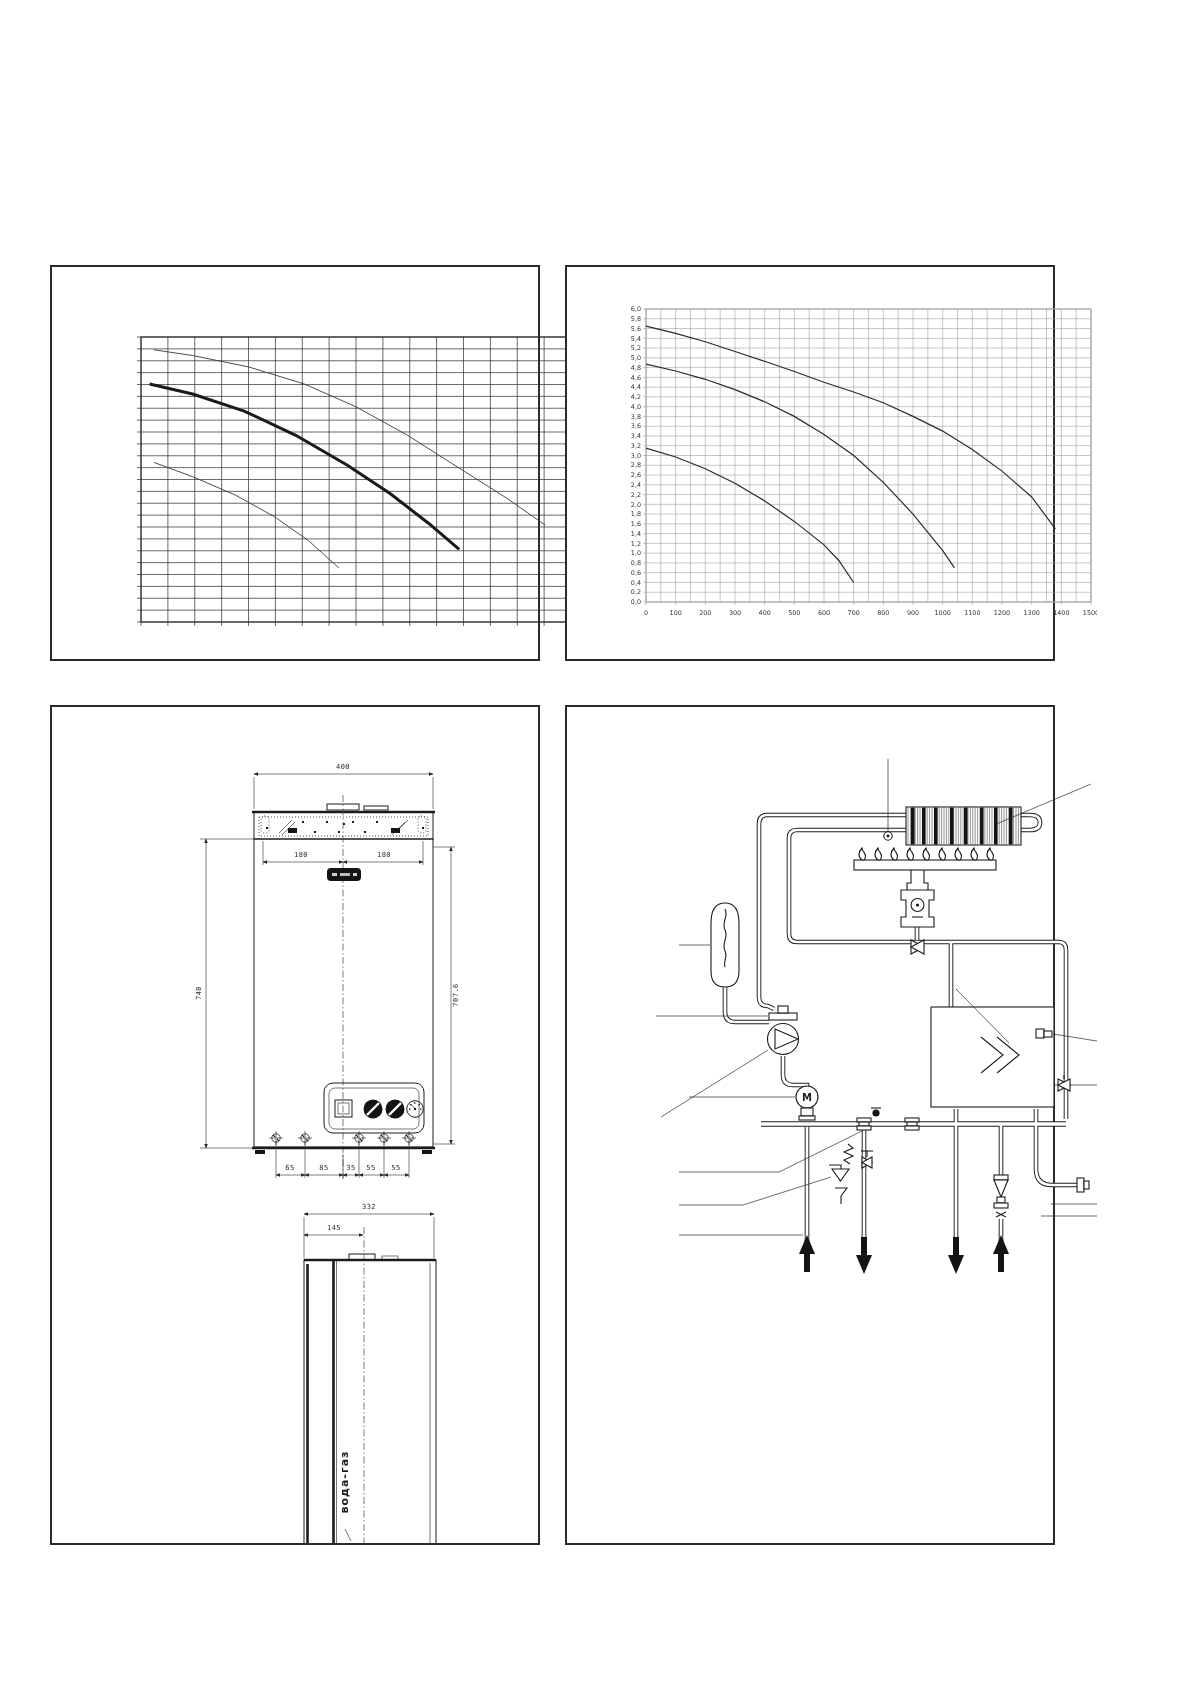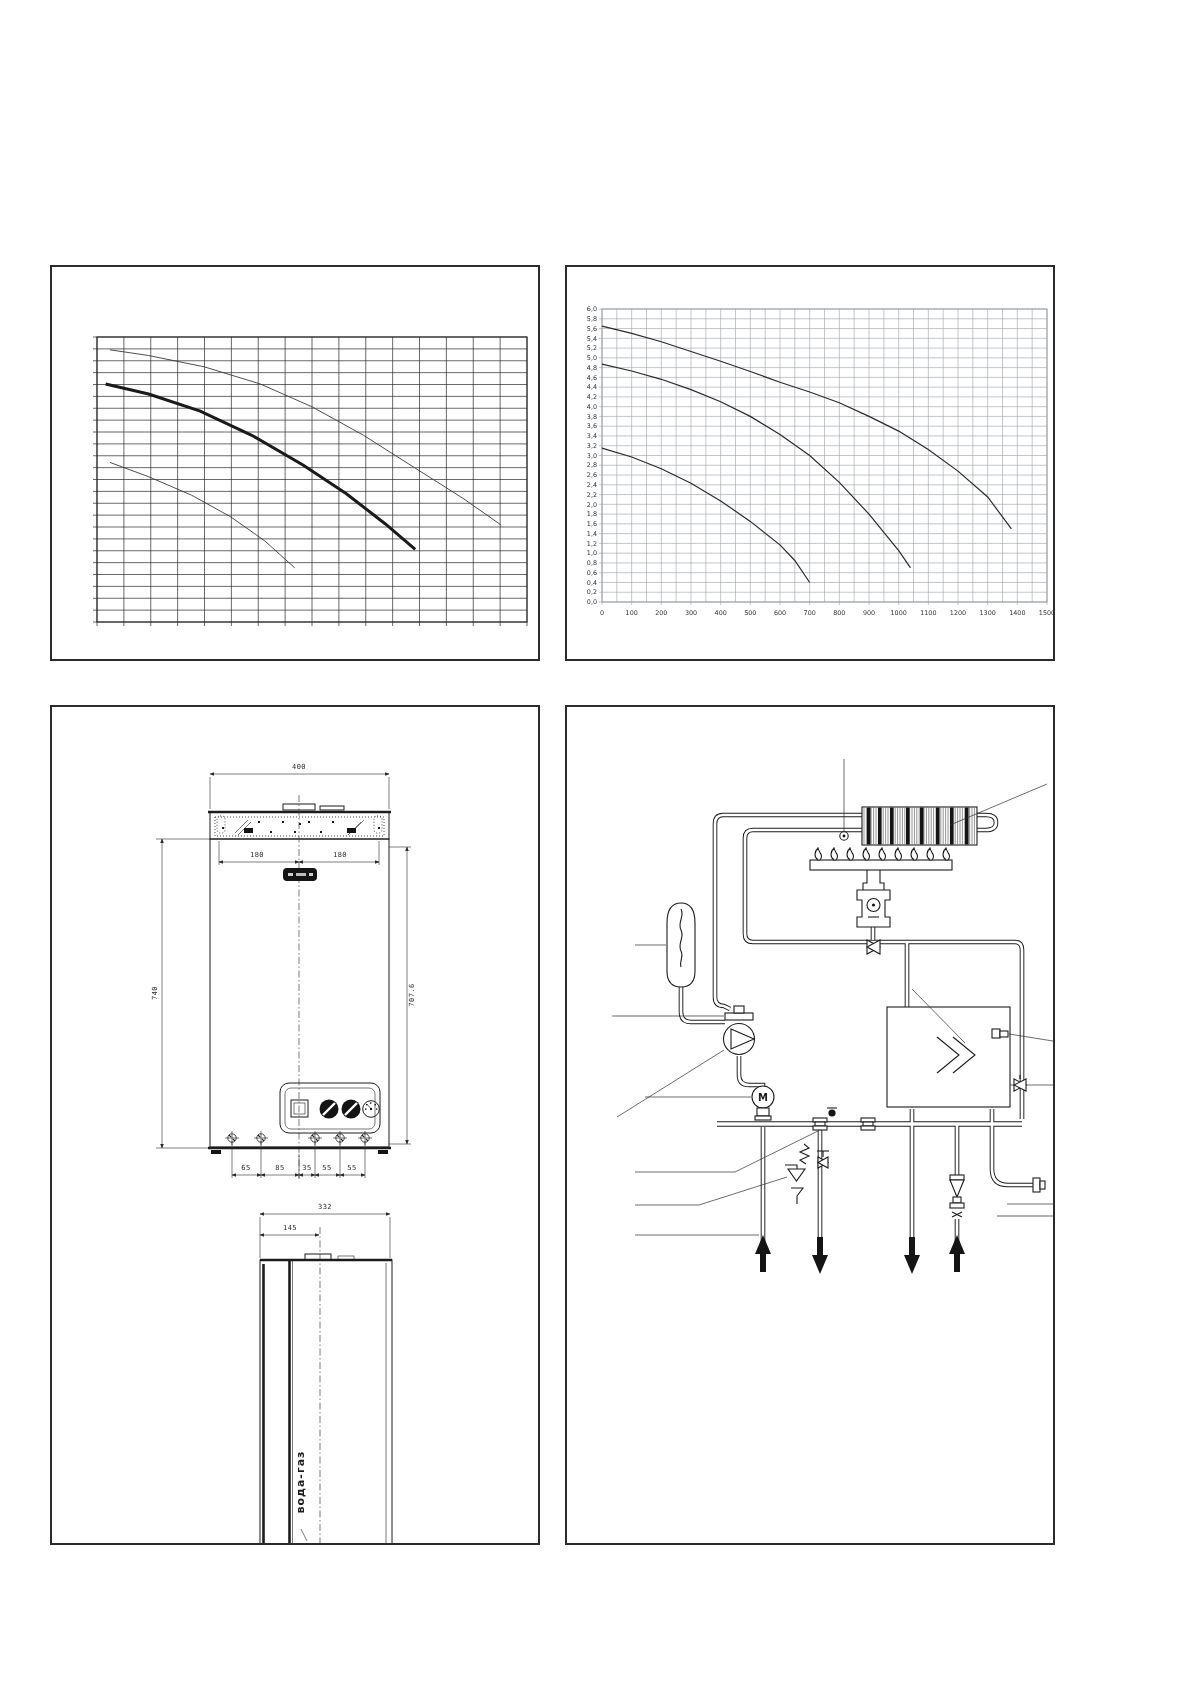--- a/index.html
+++ b/index.html
@@ -1,17 +1,17 @@
 <!DOCTYPE html>
 <html><head>
 <meta charset="utf-8">
 <style>
   html,body{margin:0;padding:0;background:#ffffff;}
   body{width:1190px;height:1684px;position:relative;font-family:"DejaVu Sans",sans-serif;color:#1c1c1c;}
-  .panel{position:absolute;border:2px solid #2b2b2b;background:#fff;box-sizing:border-box;}
+  .panel{position:absolute;border:2px solid #2b2b2b;background:#fff;box-sizing:border-box;padding-left:44px;}
   #panel-tl{left:50px;top:265px;width:490px;height:396px;}
   #panel-tr{left:565px;top:265px;width:490px;height:396px;}
   #panel-bl{left:50px;top:705px;width:490px;height:840px;}
   #panel-br{left:565px;top:705px;width:490px;height:840px;}
   svg{display:block;}
   
   .c1grid{stroke:#2a2a2a;stroke-width:0.7;}
   .c1border{fill:none;stroke:#2a2a2a;stroke-width:1.1;}
   .curve-thin{fill:none;stroke:#3a3a3a;stroke-width:0.9;}
   .curve-thick{fill:none;stroke:#1a1a1a;stroke-width:3;}

